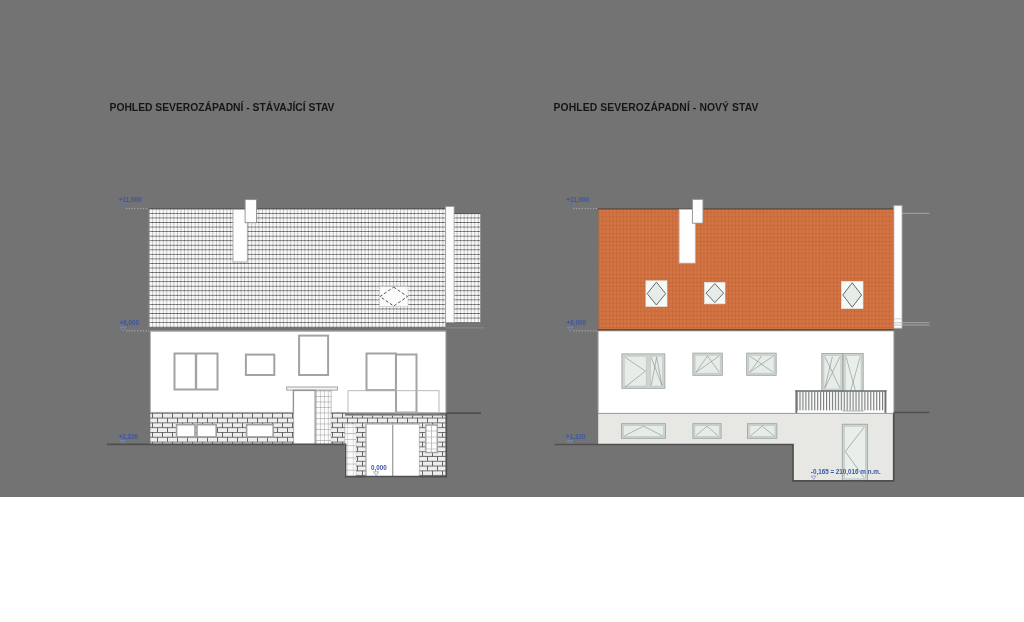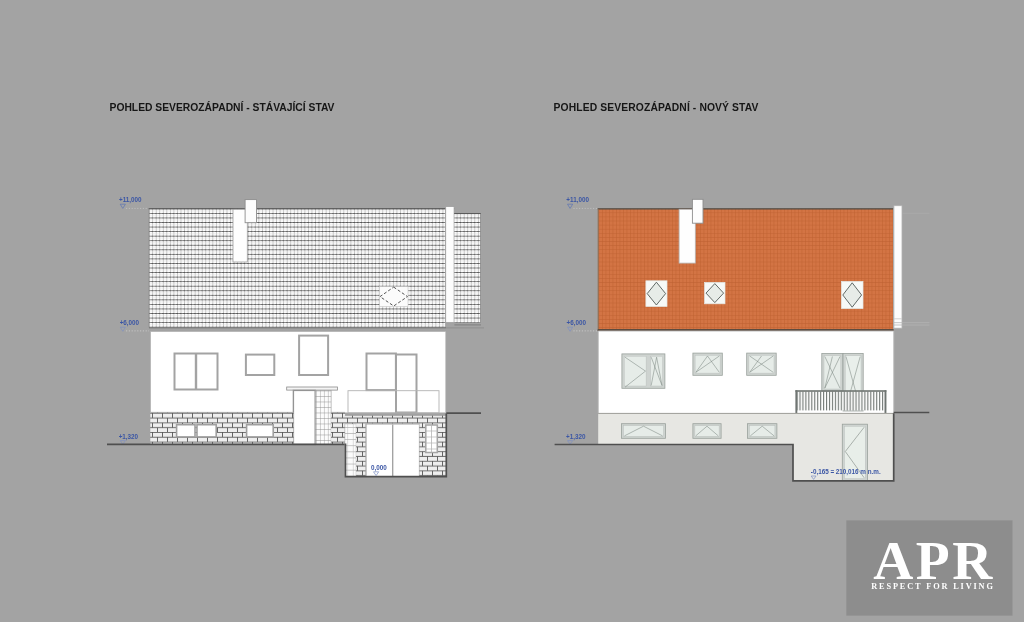--- a/index.html
+++ b/index.html
@@ -1,16 +1,16 @@
 <!DOCTYPE html>
 <html><head>
 <meta charset="utf-8">
 <style>
 html,body{margin:0;padding:0;background:#ffffff;}
-#page{position:relative;width:1024px;height:622px;background:#a3a3a3;overflow:hidden;
+#page{position:relative;width:1024px;height:497px;background:#737373;overflow:hidden;
 font-family:"Liberation Sans",sans-serif;}
 </style>
 </head>
 <body>
 <div id="page">
 <svg width="1024" height="622" viewBox="0 0 1024 622" xmlns="http://www.w3.org/2000/svg" font-family="Liberation Sans, sans-serif">
 <defs>
 
 <pattern id="pt" width="3.54" height="4.55" patternUnits="userSpaceOnUse">
   <rect width="3.54" height="4.55" fill="#fdfdfd"></rect>

